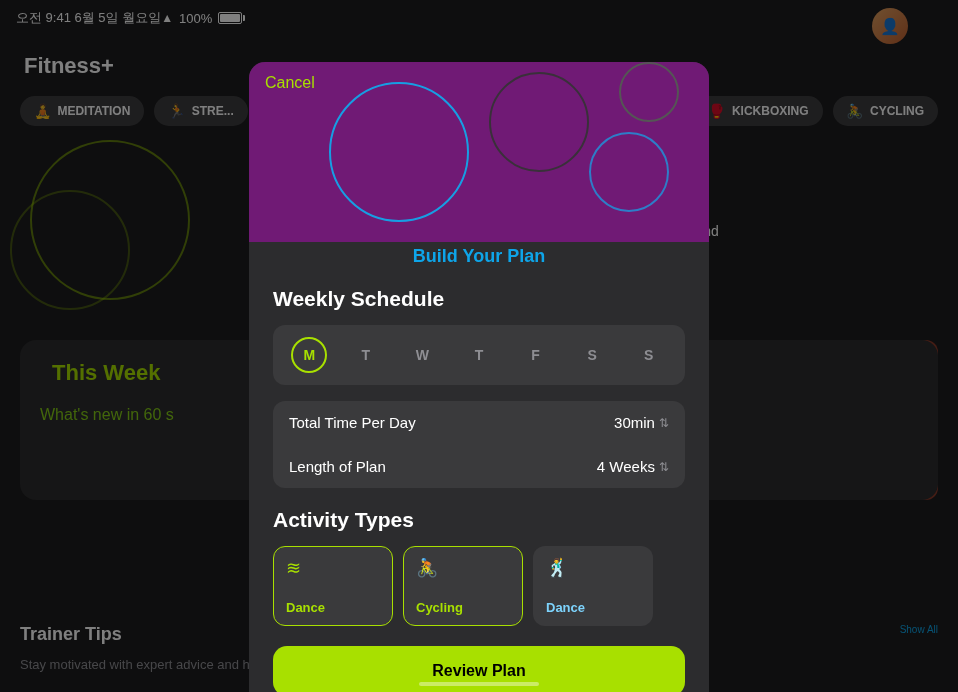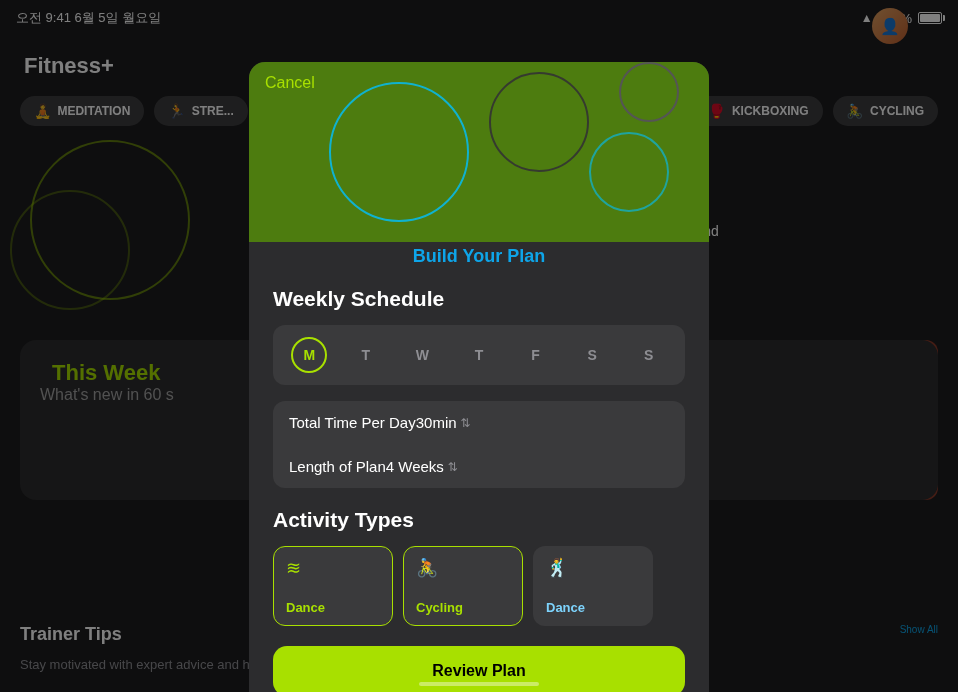--- a/index.html
+++ b/index.html
@@ -21,21 +21,20 @@
 
     
     .status-bar {
       position: absolute;
       top: 0;
       left: 0;
       right: 0;
       height: 36px;
       display: flex;
       align-items: center;
-      justify-content: space-between;
       padding: 0 16px;
       z-index: 10;
     }
     .status-bar-time {
       font-size: 13px;
       color: #fff;
       font-weight: 500;
     }
     .status-bar-right {
       display: flex;
@@ -160,24 +159,24 @@
       overflow: hidden;
       position: relative;
     }
     .this-week-title {
       color: #a8e000;
       font-size: 22px;
       font-weight: 700;
       margin-left: 12px;
     }
     .this-week-sub {
-      color: #a3a3a3;
+      color: #84cc16;
       font-size: 16px;
       font-weight: 500;
-      margin-top: 0;
+      margin-top: 20px;
     }
 
     
     .trainer-tips {
       position: absolute;
       bottom: 20px;
       left: 20px;
       right: 20px;
       z-index: 4;
     }
@@ -278,21 +277,21 @@
       border-radius: 16px;
       overflow: hidden;
       z-index: 30;
       padding-bottom: 24px;
     }
 
     
     .modal-header-img {
       width: 100%;
       height: 180px;
-      background: #4d7c0f;
+      background: #701a75;
       position: relative;
       overflow: hidden;
     }
     .modal-circle {
       position: absolute;
       border-radius: 50%;
       border: 2px solid;
     }
     .cancel-btn {
       position: absolute;
@@ -349,21 +348,21 @@
     }
     .day-item.selected {
       background: transparent;
       border: 2px solid #a8e000;
       color: #a8e000;
     }
 
     
     .settings-row {
       display: flex;
-      justify-content: flex-start;
+      justify-content: space-between;
       align-items: center;
       padding: 13px 0;
       border-bottom: 1px solid #3a3a3c;
       color: #fff;
       font-size: 15px;
     }
     .settings-row:last-child {
       border-bottom: none;
     }
     .settings-value {

